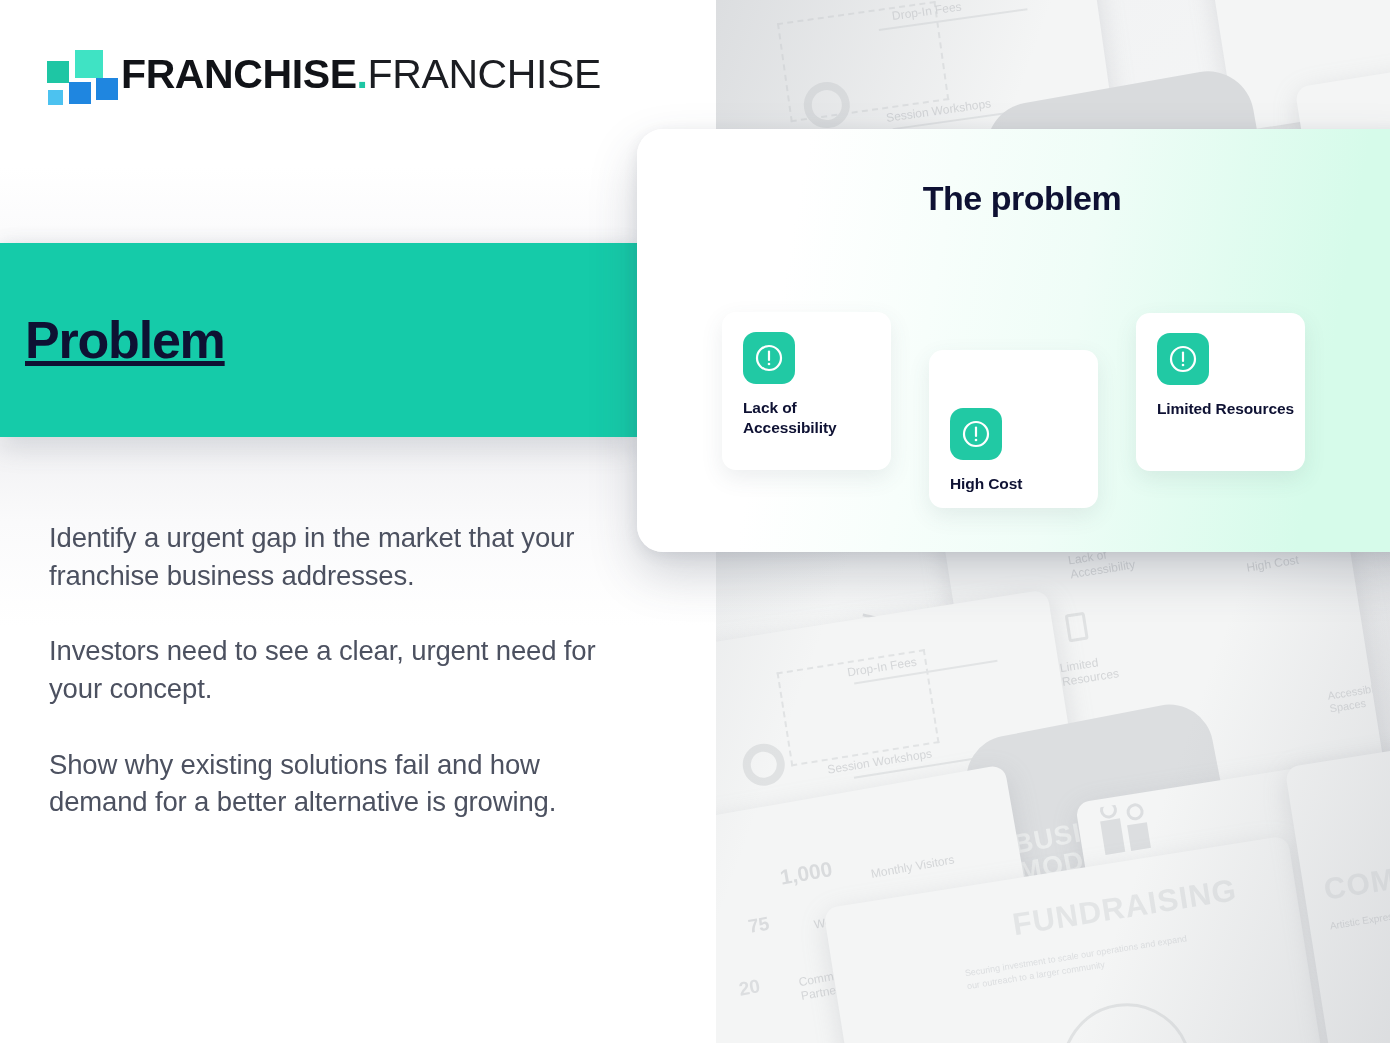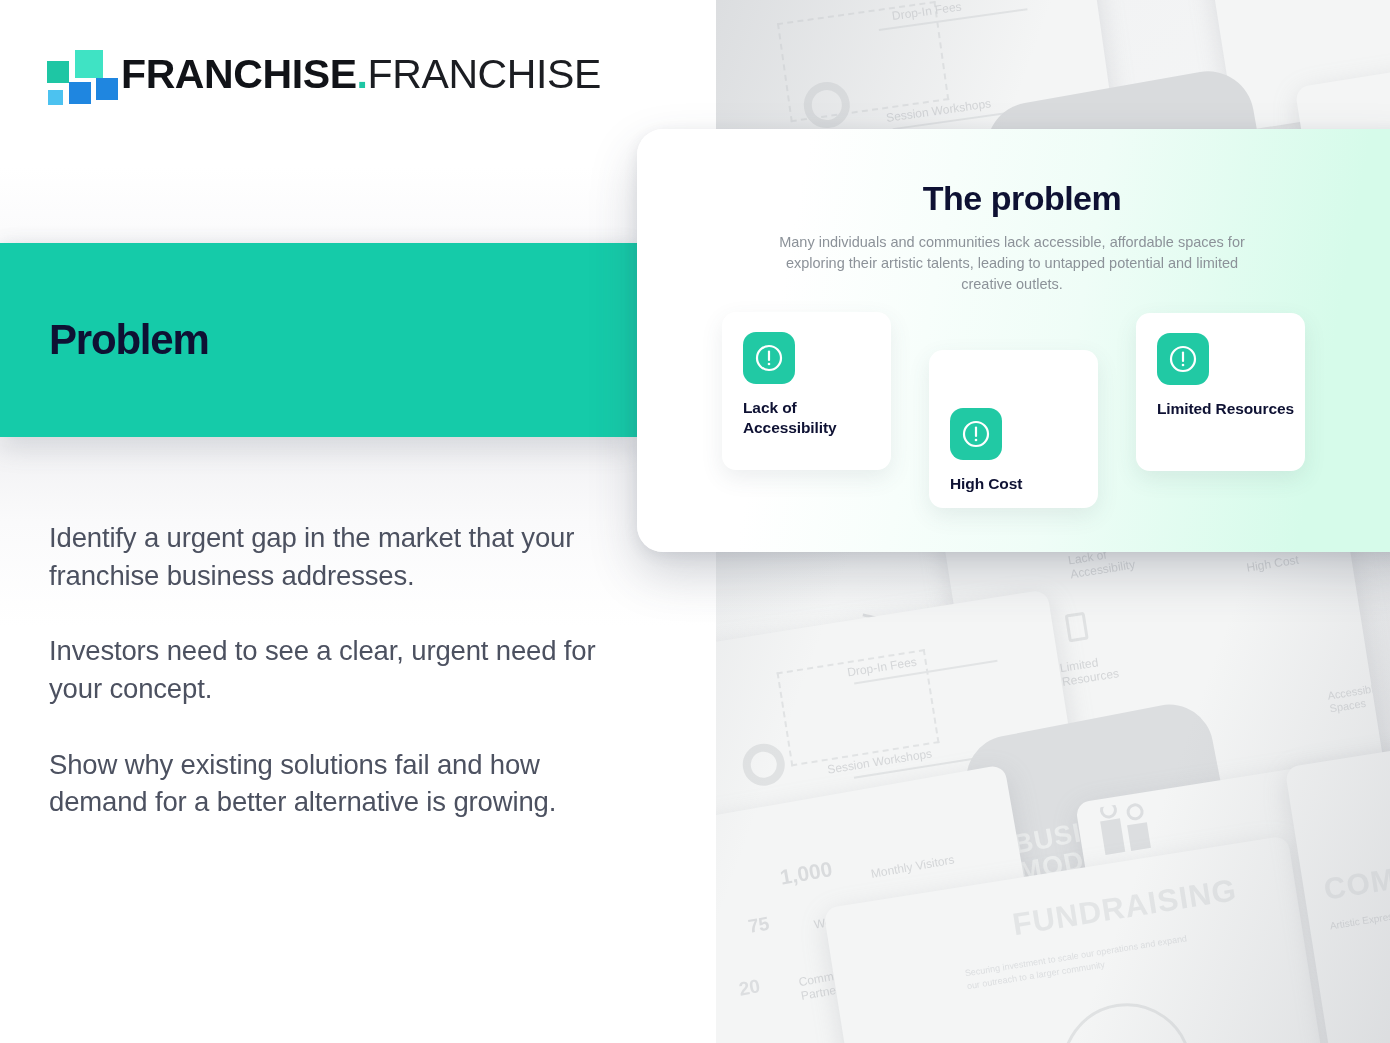--- a/index.html
+++ b/index.html
@@ -71,25 +71,26 @@
     left: 0;
     top: 243px;
     width: 637px;
     height: 194px;
     display: flex;
     align-items: center;
     box-shadow: 0 10px 26px rgba(90,100,115,0.20), 0 -2px 14px rgba(120,130,145,0.10);
     z-index: 4;
   }
   .title-band h1 {
-    margin-left: 49px;
-    font-size: 42px;
+    margin-left: 25px;
+    font-size: 52px;
     font-weight: 700;
     letter-spacing: -1.2px;
     line-height: 1;
+    text-decoration: underline;
   }
 
   .body-copy {
     position: absolute;
     left: 49px;
     top: 519px;
     width: 570px;
     z-index: 4;
   }
   .body-copy p {
@@ -335,21 +336,20 @@
     <div class="wm-slide" style="left:600px; top:60px; width:330px; height:300px; transform:rotate(-9deg);">
       <div class="wm-bigtitle" style="left:20px; top:110px; font-size:30px;">COM</div>
     </div>
 
   </div>
 
   <div class="problem-panel" id="problem-panel" style="background: linear-gradient(100deg, rgb(255, 255, 255) 0%, rgb(255, 255, 255) 20%, rgb(239, 253, 247) 55%, rgb(214, 251, 234) 85%, rgb(214, 251, 234) 100%);">
 
     <div class="panel-head">
       <h2 id="panel-title" style="color: rgb(14, 17, 51);">The problem</h2>
-      <div class="panel-sub">Many individuals and communities lack accessible, affordable spaces for exploring their artistic talents, leading to untapped potential and limited creative outlets.</div>
     </div>
 
     <div class="mini-card card-a">
       <div class="mini-icon" style="background: rgb(33, 201, 164);">
         <svg width="30" height="30" viewBox="0 0 30 30" aria-hidden="true">
           <circle cx="15" cy="15" r="12" fill="none" stroke="#ffffff" stroke-width="2.2"></circle>
           <line x1="15" y1="8.5" x2="15" y2="17" stroke="#ffffff" stroke-width="2.2" stroke-linecap="round"></line>
           <circle cx="15" cy="21" r="1.3" fill="#ffffff"></circle>
         </svg>
       </div>

